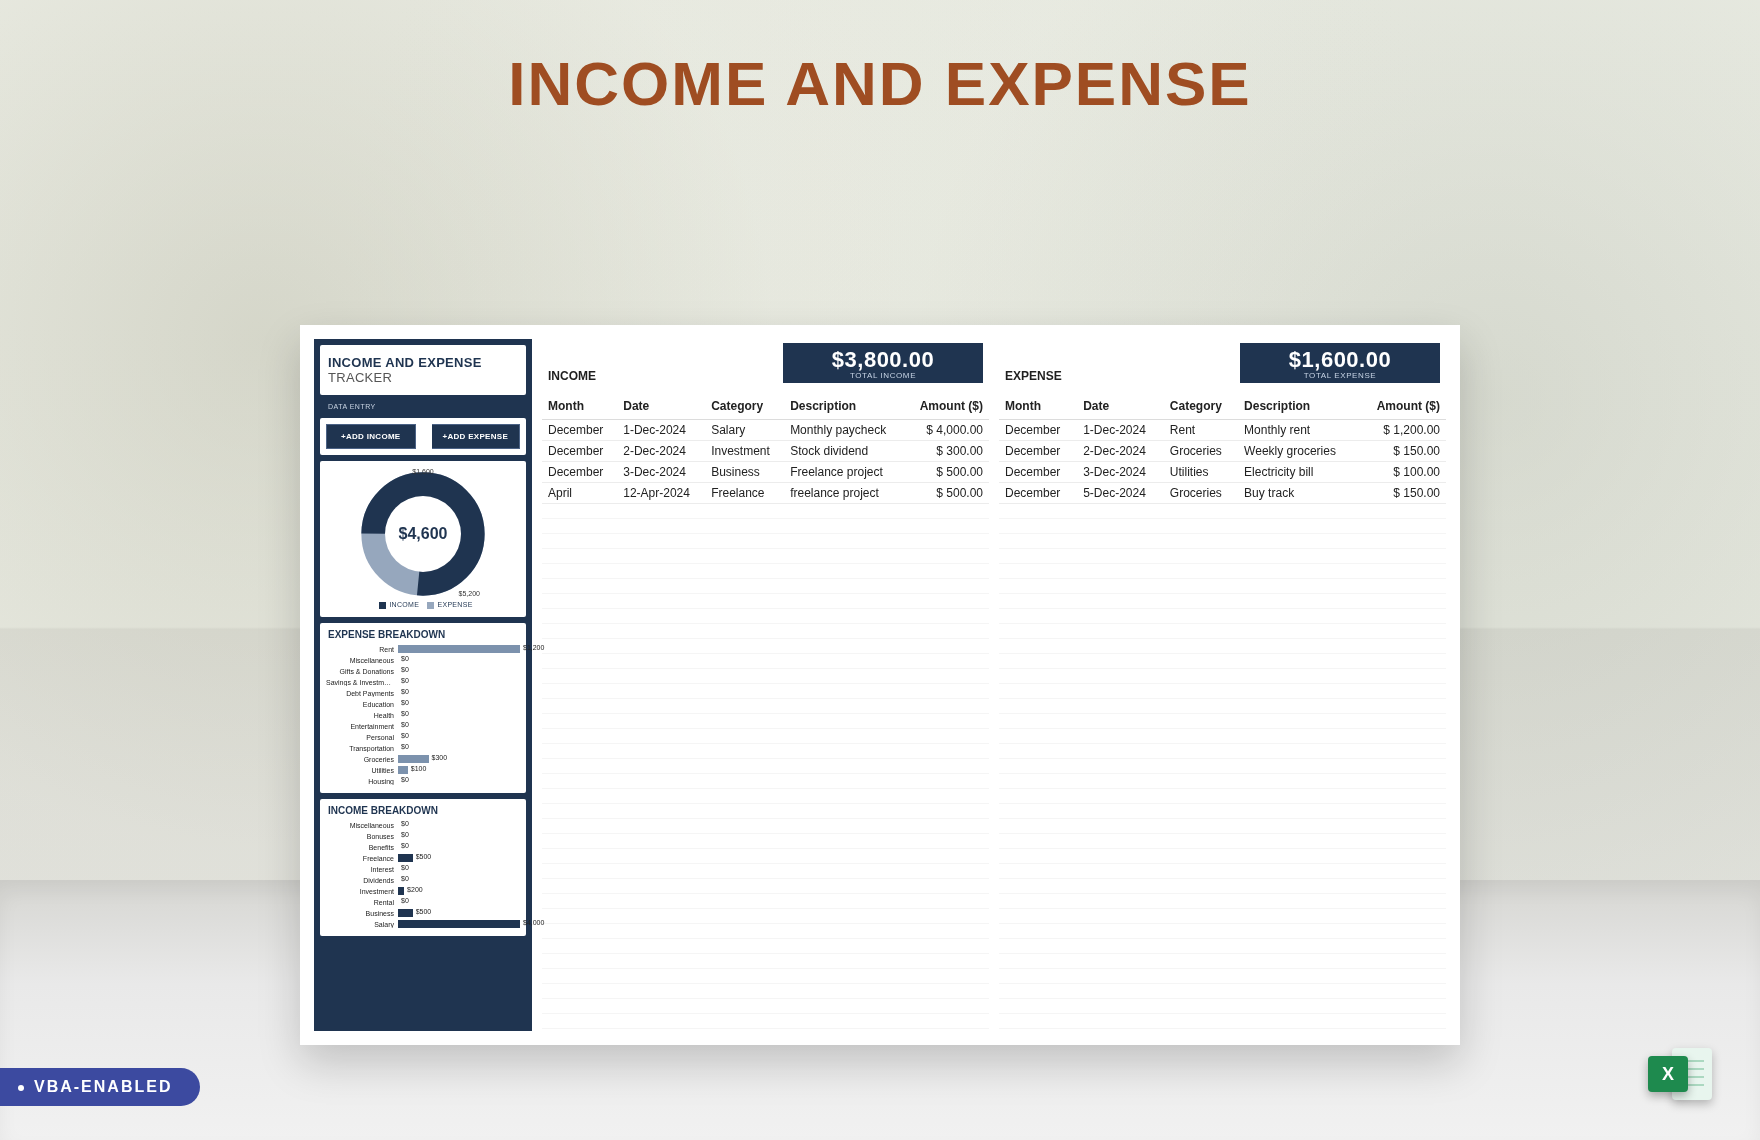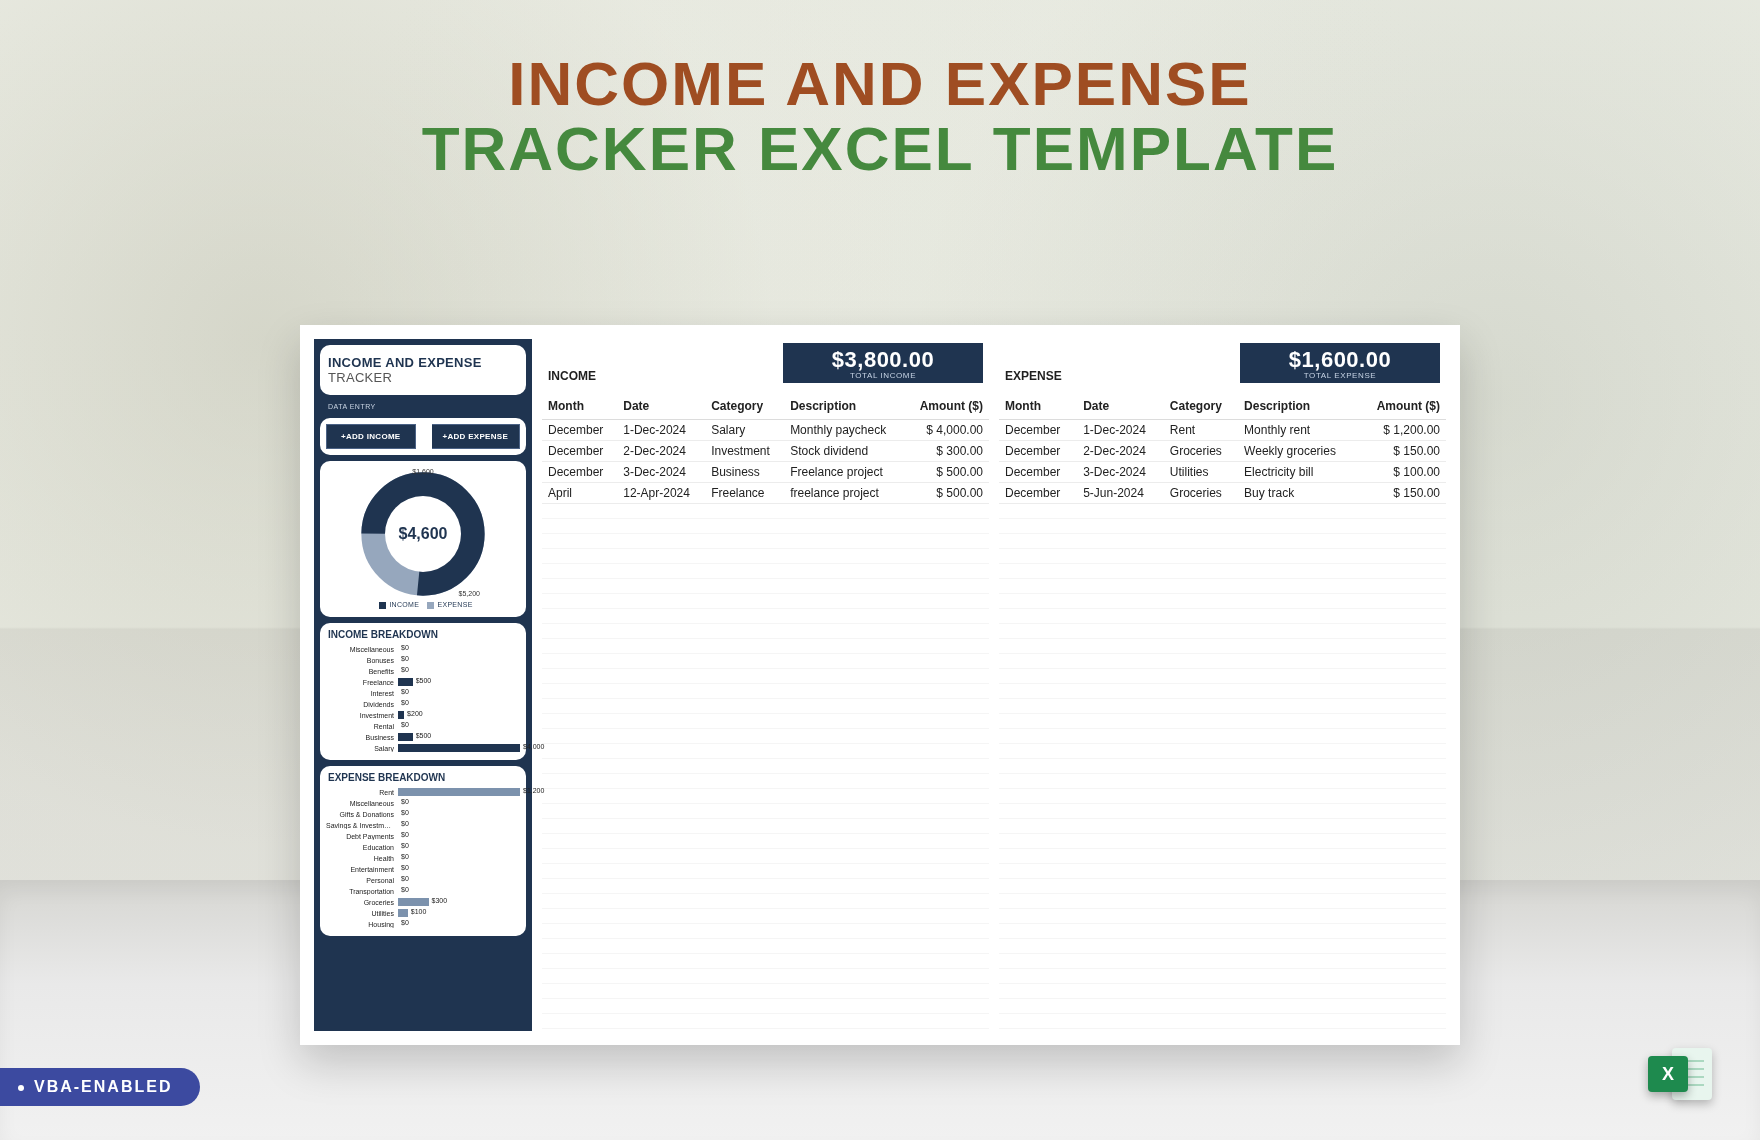--- a/index.html
+++ b/index.html
@@ -36,21 +36,21 @@
   }
 
   .sidebar {
     width: 218px;
     background: #1f3450;
     color: #fff;
     padding: 6px;
     display: flex; flex-direction: column; gap: 6px;
     font-size: 9px;
   }
-  .card { background: #ffffff; color: #1f3450; border-radius: 10px; }
+  .card { background: #ffffff; color: #1f3450; border-radius: 2px; }
   .tracker-title { padding: 10px 8px; font-weight: 800; letter-spacing: .3px; font-size: 13px; }
   .tracker-title .thin { font-weight: 400; color: #555; }
   .section-tab { color:#c8d3e2; font-size:7px; padding: 2px 8px; text-transform: uppercase; letter-spacing:.5px;}
   .btn-row { display: flex; gap: 16px; padding: 16px 6px 6px; }
   .btn {
     flex: 1; background:#1f3450; color:#fff; border:1px solid #4b6285;
     padding: 7px 4px; text-align:center; font-weight:700; font-size:8px; letter-spacing:.3px;
   }
   .btn + .btn { border-left: none; }
 
@@ -103,21 +103,20 @@
   .excel-ico .badge{ position:absolute; left:0; top:14px; width:40px; height:36px; background:#1e8a4e; border-radius:4px; box-shadow:0 4px 10px rgba(0,0,0,.3); display:flex; align-items:center; justify-content:center; color:#fff; font-weight:800; font-size:18px;}
 </style>
 </head>
 <body>
 
 <div class="stage">
   <div class="floor"></div>
 
   <div class="hero">
     <div class="line1">INCOME AND EXPENSE</div>
-    <div class="line2">TRACKER EXCEL TEMPLATE</div>
   </div>
 
   <div class="template">
 
     <div class="sidebar">
       <div class="card">
         <div class="tracker-title">
           <span>INCOME AND EXPENSE</span>
           <span class="thin">TRACKER</span>
         </div>
@@ -140,20 +139,117 @@
           <div style="position:absolute;top:-1px;left:50%;transform:translateX(-50%);font-size:7px;color:#333;">$1,600</div>
           <div style="position:absolute;bottom:2px;right:8px;font-size:7px;color:#333;">$5,200</div>
         </div>
         <div class="legend">
           <span class="sw sw-income"></span><span>INCOME</span>
           <span class="sw sw-expense"></span><span>EXPENSE</span>
         </div>
       </div>
 
       <div class="card">
+        <div class="break-title">EXPENSE BREAKDOWN</div>
+        <div class="bars" id="expense-bars">
+            <div class="bar-row">
+              <div class="bar-lab">Rent</div>
+              <div class="bar-track">
+                <div class="bar-fill exp" style="width: 100%;"></div>
+                <div class="bar-val" style="left: calc(100% + 3px);">$1,200</div>
+              </div>
+            </div>
+            <div class="bar-row">
+              <div class="bar-lab">Miscellaneous</div>
+              <div class="bar-track">
+                <div class="bar-fill exp" style="width: 0%;"></div>
+                <div class="bar-val" style="left: calc(0% + 3px);">$0</div>
+              </div>
+            </div>
+            <div class="bar-row">
+              <div class="bar-lab">Gifts &amp; Donations</div>
+              <div class="bar-track">
+                <div class="bar-fill exp" style="width: 0%;"></div>
+                <div class="bar-val" style="left: calc(0% + 3px);">$0</div>
+              </div>
+            </div>
+            <div class="bar-row">
+              <div class="bar-lab">Savings &amp; Investments</div>
+              <div class="bar-track">
+                <div class="bar-fill exp" style="width: 0%;"></div>
+                <div class="bar-val" style="left: calc(0% + 3px);">$0</div>
+              </div>
+            </div>
+            <div class="bar-row">
+              <div class="bar-lab">Debt Payments</div>
+              <div class="bar-track">
+                <div class="bar-fill exp" style="width: 0%;"></div>
+                <div class="bar-val" style="left: calc(0% + 3px);">$0</div>
+              </div>
+            </div>
+            <div class="bar-row">
+              <div class="bar-lab">Education</div>
+              <div class="bar-track">
+                <div class="bar-fill exp" style="width: 0%;"></div>
+                <div class="bar-val" style="left: calc(0% + 3px);">$0</div>
+              </div>
+            </div>
+            <div class="bar-row">
+              <div class="bar-lab">Health</div>
+              <div class="bar-track">
+                <div class="bar-fill exp" style="width: 0%;"></div>
+                <div class="bar-val" style="left: calc(0% + 3px);">$0</div>
+              </div>
+            </div>
+            <div class="bar-row">
+              <div class="bar-lab">Entertainment</div>
+              <div class="bar-track">
+                <div class="bar-fill exp" style="width: 0%;"></div>
+                <div class="bar-val" style="left: calc(0% + 3px);">$0</div>
+              </div>
+            </div>
+            <div class="bar-row">
+              <div class="bar-lab">Personal</div>
+              <div class="bar-track">
+                <div class="bar-fill exp" style="width: 0%;"></div>
+                <div class="bar-val" style="left: calc(0% + 3px);">$0</div>
+              </div>
+            </div>
+            <div class="bar-row">
+              <div class="bar-lab">Transportation</div>
+              <div class="bar-track">
+                <div class="bar-fill exp" style="width: 0%;"></div>
+                <div class="bar-val" style="left: calc(0% + 3px);">$0</div>
+              </div>
+            </div>
+            <div class="bar-row">
+              <div class="bar-lab">Groceries</div>
+              <div class="bar-track">
+                <div class="bar-fill exp" style="width: 25%;"></div>
+                <div class="bar-val" style="left: calc(25% + 3px);">$300</div>
+              </div>
+            </div>
+            <div class="bar-row">
+              <div class="bar-lab">Utilities</div>
+              <div class="bar-track">
+                <div class="bar-fill exp" style="width: 8%;"></div>
+                <div class="bar-val" style="left: calc(8% + 3px);">$100</div>
+              </div>
+            </div>
+            <div class="bar-row">
+              <div class="bar-lab">Housing</div>
+              <div class="bar-track">
+                <div class="bar-fill exp" style="width: 0%;"></div>
+                <div class="bar-val" style="left: calc(0% + 3px);">$0</div>
+              </div>
+            </div>
+          </div>
+      </div>
+
+      <div class="card">
         <div class="break-title">INCOME BREAKDOWN</div>
         <div class="bars" id="income-bars">
             <div class="bar-row">
               <div class="bar-lab">Miscellaneous</div>
               <div class="bar-track">
                 <div class="bar-fill" style="width: 0%;"></div>
                 <div class="bar-val" style="left: calc(0% + 3px);">$0</div>
               </div>
             </div>
             <div class="bar-row">
@@ -210,117 +306,20 @@
               <div class="bar-track">
                 <div class="bar-fill" style="width: 12%;"></div>
                 <div class="bar-val" style="left: calc(12% + 3px);">$500</div>
               </div>
             </div>
             <div class="bar-row">
               <div class="bar-lab">Salary</div>
               <div class="bar-track">
                 <div class="bar-fill" style="width: 100%;"></div>
                 <div class="bar-val" style="left: calc(100% + 3px);">$4,000</div>
-              </div>
-            </div>
-          </div>
-      </div>
-
-      <div class="card">
-        <div class="break-title">EXPENSE BREAKDOWN</div>
-        <div class="bars" id="expense-bars">
-            <div class="bar-row">
-              <div class="bar-lab">Rent</div>
-              <div class="bar-track">
-                <div class="bar-fill exp" style="width: 100%;"></div>
-                <div class="bar-val" style="left: calc(100% + 3px);">$1,200</div>
-              </div>
-            </div>
-            <div class="bar-row">
-              <div class="bar-lab">Miscellaneous</div>
-              <div class="bar-track">
-                <div class="bar-fill exp" style="width: 0%;"></div>
-                <div class="bar-val" style="left: calc(0% + 3px);">$0</div>
-              </div>
-            </div>
-            <div class="bar-row">
-              <div class="bar-lab">Gifts &amp; Donations</div>
-              <div class="bar-track">
-                <div class="bar-fill exp" style="width: 0%;"></div>
-                <div class="bar-val" style="left: calc(0% + 3px);">$0</div>
-              </div>
-            </div>
-            <div class="bar-row">
-              <div class="bar-lab">Savings &amp; Investments</div>
-              <div class="bar-track">
-                <div class="bar-fill exp" style="width: 0%;"></div>
-                <div class="bar-val" style="left: calc(0% + 3px);">$0</div>
-              </div>
-            </div>
-            <div class="bar-row">
-              <div class="bar-lab">Debt Payments</div>
-              <div class="bar-track">
-                <div class="bar-fill exp" style="width: 0%;"></div>
-                <div class="bar-val" style="left: calc(0% + 3px);">$0</div>
-              </div>
-            </div>
-            <div class="bar-row">
-              <div class="bar-lab">Education</div>
-              <div class="bar-track">
-                <div class="bar-fill exp" style="width: 0%;"></div>
-                <div class="bar-val" style="left: calc(0% + 3px);">$0</div>
-              </div>
-            </div>
-            <div class="bar-row">
-              <div class="bar-lab">Health</div>
-              <div class="bar-track">
-                <div class="bar-fill exp" style="width: 0%;"></div>
-                <div class="bar-val" style="left: calc(0% + 3px);">$0</div>
-              </div>
-            </div>
-            <div class="bar-row">
-              <div class="bar-lab">Entertainment</div>
-              <div class="bar-track">
-                <div class="bar-fill exp" style="width: 0%;"></div>
-                <div class="bar-val" style="left: calc(0% + 3px);">$0</div>
-              </div>
-            </div>
-            <div class="bar-row">
-              <div class="bar-lab">Personal</div>
-              <div class="bar-track">
-                <div class="bar-fill exp" style="width: 0%;"></div>
-                <div class="bar-val" style="left: calc(0% + 3px);">$0</div>
-              </div>
-            </div>
-            <div class="bar-row">
-              <div class="bar-lab">Transportation</div>
-              <div class="bar-track">
-                <div class="bar-fill exp" style="width: 0%;"></div>
-                <div class="bar-val" style="left: calc(0% + 3px);">$0</div>
-              </div>
-            </div>
-            <div class="bar-row">
-              <div class="bar-lab">Groceries</div>
-              <div class="bar-track">
-                <div class="bar-fill exp" style="width: 25%;"></div>
-                <div class="bar-val" style="left: calc(25% + 3px);">$300</div>
-              </div>
-            </div>
-            <div class="bar-row">
-              <div class="bar-lab">Utilities</div>
-              <div class="bar-track">
-                <div class="bar-fill exp" style="width: 8%;"></div>
-                <div class="bar-val" style="left: calc(8% + 3px);">$100</div>
-              </div>
-            </div>
-            <div class="bar-row">
-              <div class="bar-lab">Housing</div>
-              <div class="bar-track">
-                <div class="bar-fill exp" style="width: 0%;"></div>
-                <div class="bar-val" style="left: calc(0% + 3px);">$0</div>
               </div>
             </div>
           </div>
       </div>
     </div>
 
     <div class="content">
       <div class="panel">
         <div class="panel-head">
           <div class="lab">INCOME</div>
@@ -408,21 +407,21 @@
               </tr>
               <tr>
                 <td>December</td>
                 <td>3-Dec-2024</td>
                 <td>Utilities</td>
                 <td>Electricity bill</td>
                 <td class="amt">$        100.00</td>
               </tr>
               <tr>
                 <td>December</td>
-                <td>5-Jun-2024</td>
+                <td>5-Dec-2024</td>
                 <td>Groceries</td>
                 <td>Buy track</td>
                 <td class="amt">$        150.00</td>
               </tr>
             </tbody>
         </table>
         <div class="grid-fill"></div>
       </div>
     </div>
   </div>

